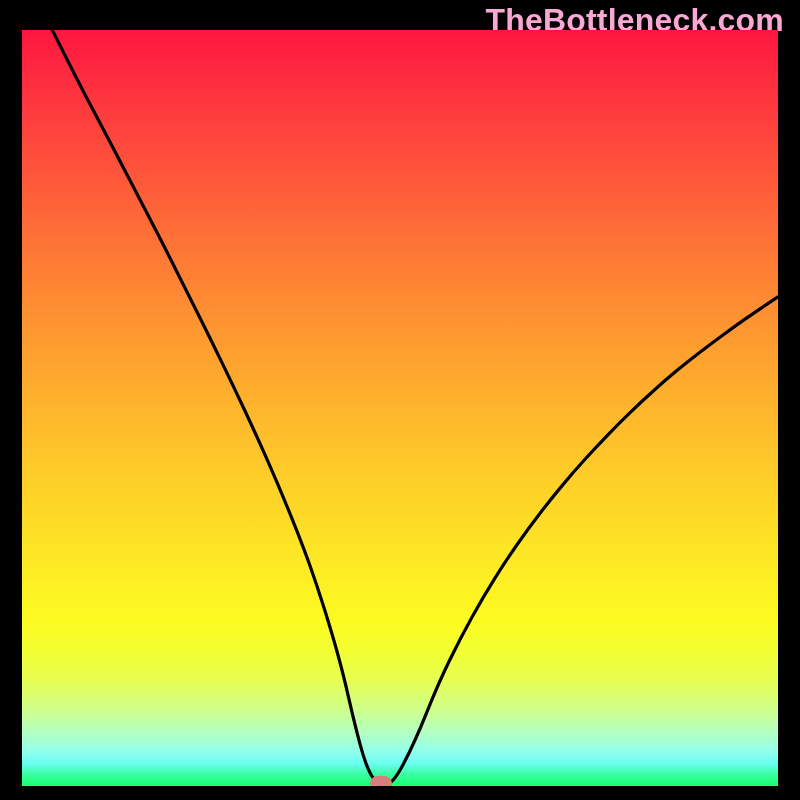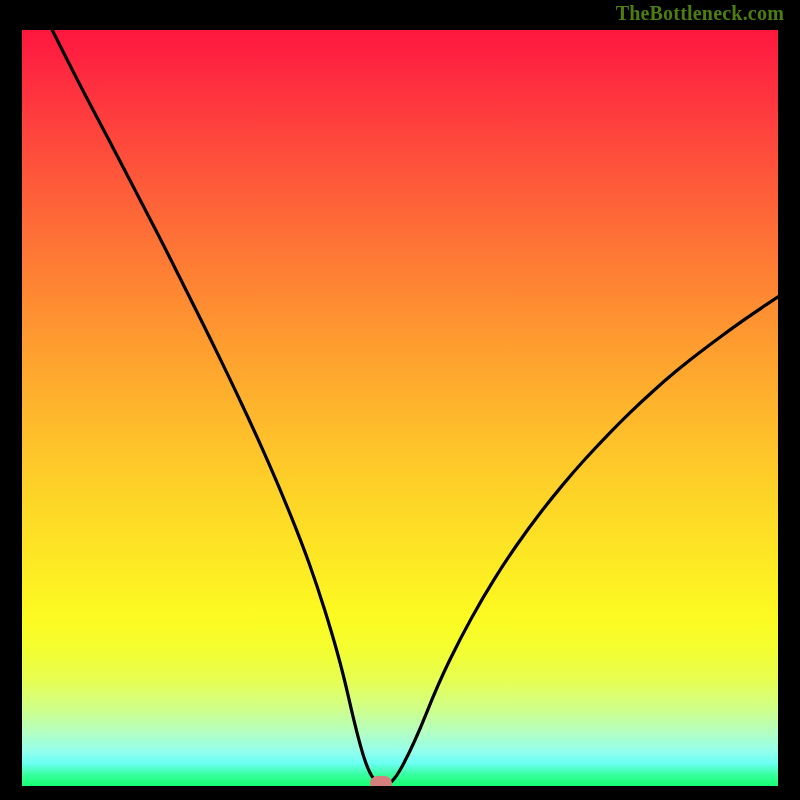--- a/index.html
+++ b/index.html
@@ -15,24 +15,24 @@
     top: 0;
     left: 0;
     width: 800px;
     height: 800px;
     background: #000;
   }
   .watermark {
     position: absolute;
     top: 2px;
     right: 16px;
-    font-family: Liberation Serif, serif;
-    font-size: 20px;
+    font-family: Liberation Sans, sans-serif;
+    font-size: 32px;
     font-weight: 600;
-    color: #4d7c0f;
+    color: #f9a8d4;
     letter-spacing: 0.2px;
   }
   .plot {
     position: absolute;
     top: 30px;
     left: 22px;
     width: 756px;
     height: 756px;
     overflow: hidden;
   }

